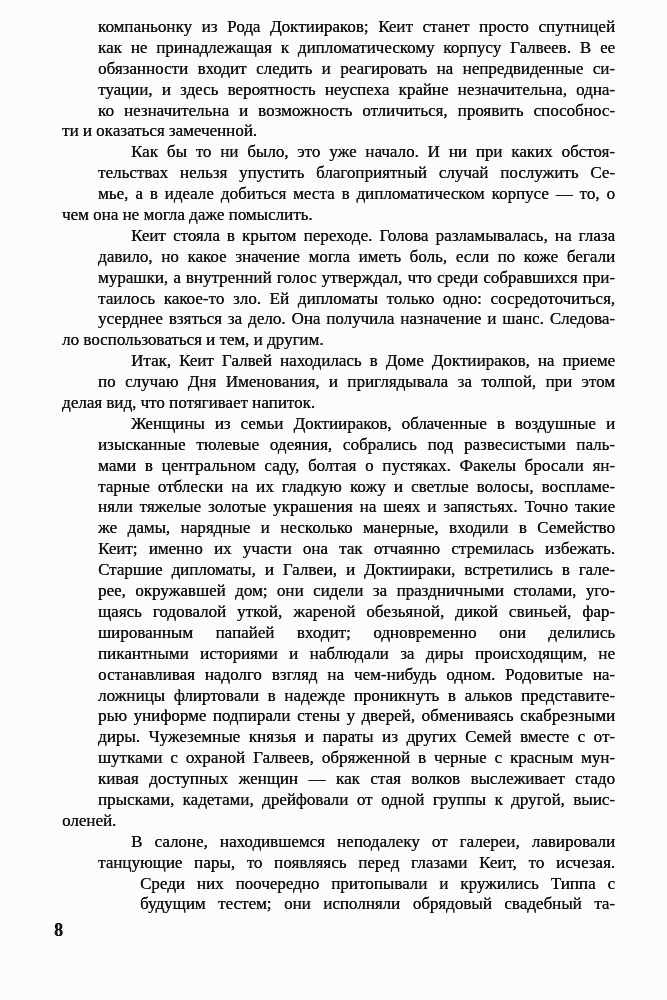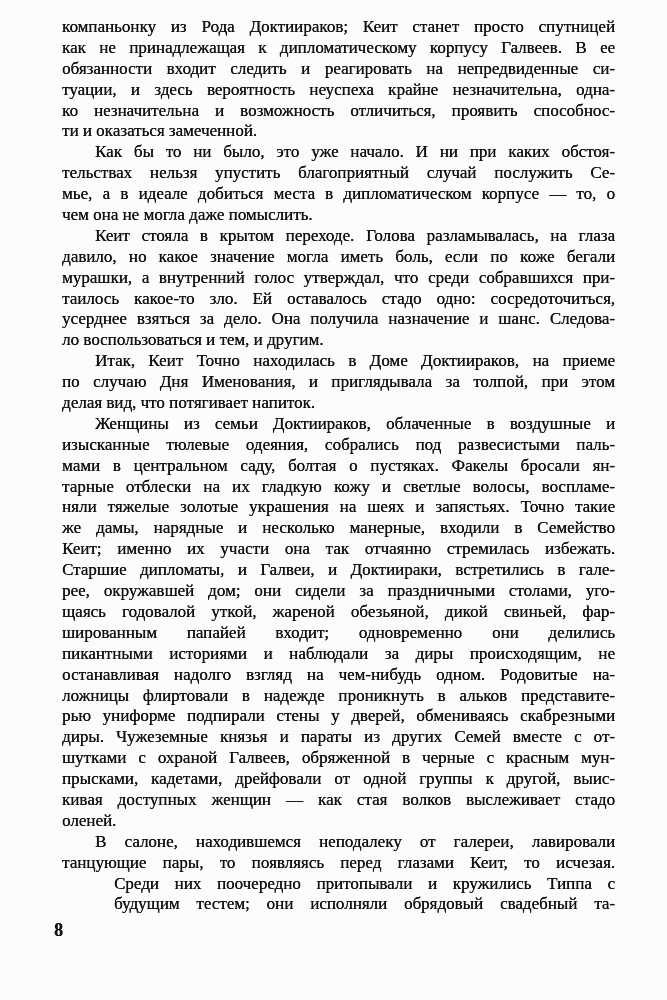--- a/index.html
+++ b/index.html
@@ -27,26 +27,27 @@
   }
   .line {
     text-align: justify;
     text-align-last: left;
     white-space: normal;
     overflow: hidden;
     height: 20.9px;
   }
   .line.just {
     text-align-last: justify;
+    margin-left: 36px;
   }
   .line.indent {
     text-indent: 33px;
   }
   .line.inset {
-    margin-left: 52px;
+    margin-left: 78px;
   }
   .page-number {
     position: absolute;
     left: 54px;
     top: 920px;
     font-size: 18px;
     font-weight: 700;
     line-height: 20.9px;
     text-shadow: 0.25px 0 0 currentColor;
   }
@@ -62,45 +63,45 @@
       <div class="line just">туации, и здесь вероятность неуспеха крайне незначительна, одна-</div>
       <div class="line just">ко незначительна и возможность отличиться, проявить способнос-</div>
       <div class="line">ти и оказаться замеченной.</div>
       <div class="line just indent">Как бы то ни было, это уже начало. И ни при каких обстоя-</div>
       <div class="line just">тельствах нельзя упустить благоприятный случай послужить Се-</div>
       <div class="line just">мье, а в идеале добиться места в дипломатическом корпусе — то, о</div>
       <div class="line">чем она не могла даже помыслить.</div>
       <div class="line just indent">Кеит стояла в крытом переходе. Голова разламывалась, на глаза</div>
       <div class="line just">давило, но какое значение могла иметь боль, если по коже бегали</div>
       <div class="line just">мурашки, а внутренний голос утверждал, что среди собравшихся при-</div>
-      <div class="line just">таилось какое-то зло. Ей оставалось стадо одно: сосредоточиться,</div>
+      <div class="line just">таилось какое-то зло. Ей дипломаты только одно: сосредоточиться,</div>
       <div class="line just">усерднее взяться за дело. Она получила назначение и шанс. Следова-</div>
       <div class="line">ло воспользоваться и тем, и другим.</div>
-      <div class="line just indent">Итак, Кеит Точно находилась в Доме Доктиираков, на приеме</div>
+      <div class="line just indent">Итак, Кеит Галвей находилась в Доме Доктиираков, на приеме</div>
       <div class="line just">по случаю Дня Именования, и приглядывала за толпой, при этом</div>
       <div class="line">делая вид, что потягивает напиток.</div>
       <div class="line just indent">Женщины из семьи Доктиираков, облаченные в воздушные и</div>
       <div class="line just">изысканные тюлевые одеяния, собрались под развесистыми паль-</div>
       <div class="line just">мами в центральном саду, болтая о пустяках. Факелы бросали ян-</div>
       <div class="line just">тарные отблески на их гладкую кожу и светлые волосы, воспламе-</div>
       <div class="line just">няли тяжелые золотые украшения на шеях и запястьях. Точно такие</div>
       <div class="line just">же дамы, нарядные и несколько манерные, входили в Семейство</div>
       <div class="line just">Кеит; именно их участи она так отчаянно стремилась избежать.</div>
       <div class="line just">Старшие дипломаты, и Галвеи, и Доктиираки, встретились в гале-</div>
       <div class="line just">рее, окружавшей дом; они сидели за праздничными столами, уго-</div>
       <div class="line just">щаясь годовалой уткой, жареной обезьяной, дикой свиньей, фар-</div>
       <div class="line just">шированным папайей входит; одновременно они делились</div>
       <div class="line just">пикантными историями и наблюдали за диры происходящим, не</div>
       <div class="line just">останавливая надолго взгляд на чем-нибудь одном. Родовитые на-</div>
       <div class="line just">ложницы флиртовали в надежде проникнуть в альков представите-</div>
       <div class="line just">рью униформе подпирали стены у дверей, обмениваясь скабрезными</div>
       <div class="line just">диры. Чужеземные князья и параты из других Семей вместе с от-</div>
       <div class="line just">шутками с охраной Галвеев, обряженной в черные с красным мун-</div>
+      <div class="line just">кивая доступных женщин — как стая волков выслеживает стадо</div>
       <div class="line just">прысками, кадетами, дрейфовали от одной группы к другой, выис-</div>
-      <div class="line just">кивая доступных женщин — как стая волков выслеживает стадо</div>
       <div class="line">оленей.</div>
       <div class="line just indent">В салоне, находившемся неподалеку от галереи, лавировали</div>
       <div class="line just">танцующие пары, то появляясь перед глазами Кеит, то исчезая.</div>
       <div class="line just inset">Среди них поочередно притопывали и кружились Типпа с</div>
       <div class="line just inset">будущим тестем; они исполняли обрядовый свадебный та-</div>
     </div>
   <div class="page-number">8</div>
 </div>
 
 </body></html>

